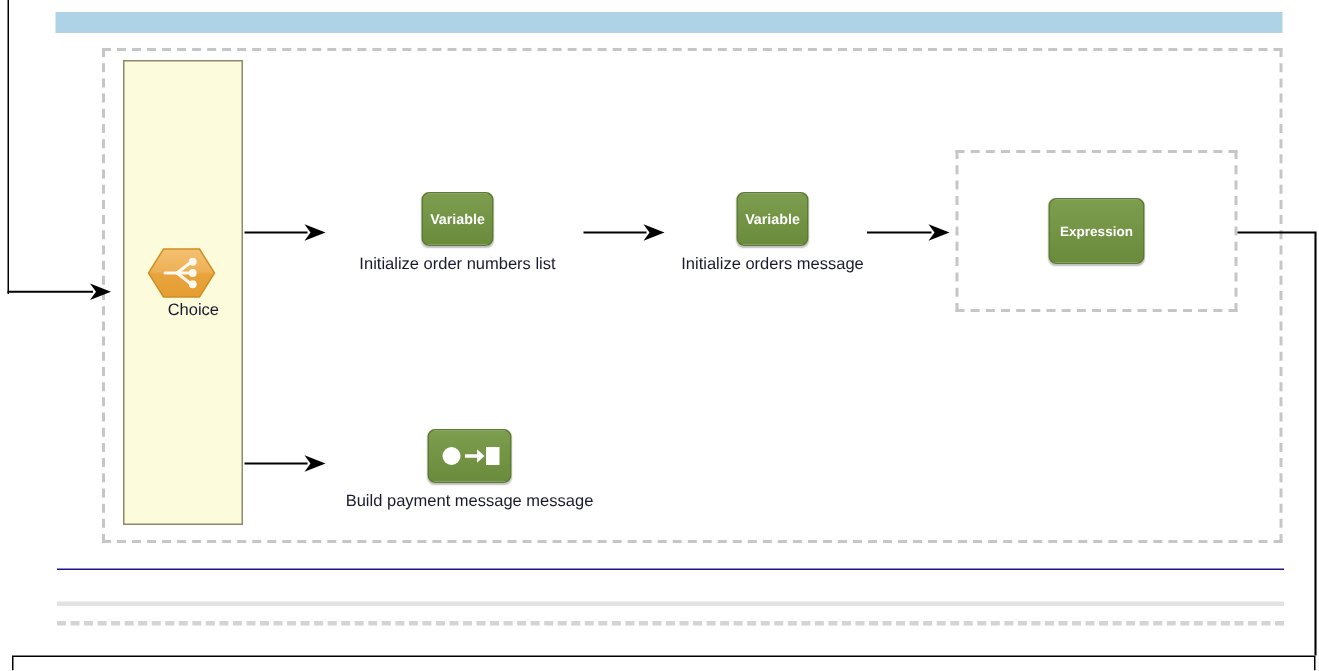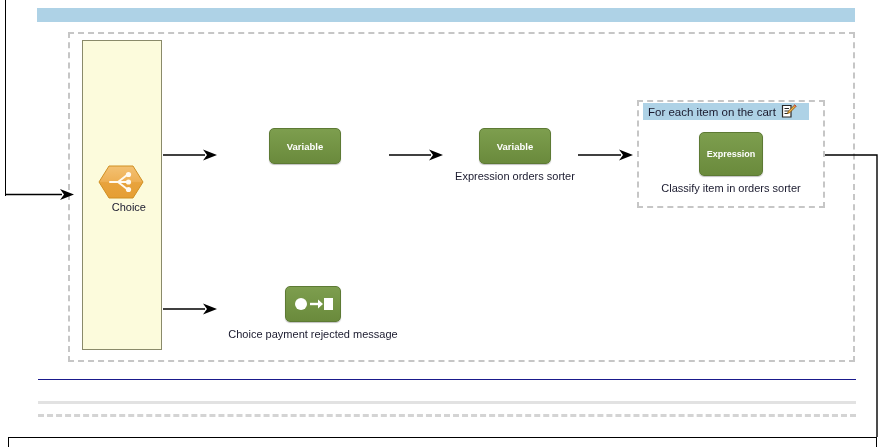--- a/index.html
+++ b/index.html
@@ -83,21 +83,21 @@
     border: 1px solid #5d7a34;
     box-shadow: 0 1px 1px rgba(0,0,0,.25);
     color: #ffffff;
     font-weight: bold;
     display: flex;
     align-items: center;
     justify-content: center;
     box-sizing: border-box;
   }
   .chip-variable {
-    width: 72px; height: 36px;
+    width: 48px; height: 36px;
     font-size: 9.5px;
   }
   .chip-expression {
     width: 64px; height: 44px;
     font-size: 9px;
   }
   .chip-transform {
     width: 56px; height: 36px;
   }
 
@@ -193,58 +193,45 @@
         <circle cx="30.5" cy="9.5" r="2.6"></circle>
         <circle cx="30.5" cy="17" r="2.6"></circle>
         <circle cx="30.5" cy="24.5" r="2.6"></circle>
       </g>
     </svg>
     <div class="choice-caption">Choice</div>
   </div>
 
   <div class="abs node-group" style="left:225px; top:128px; width:160px;">
     <div class="chip chip-variable">Variable</div>
+    <div class="node-caption">Initialize order numbers list</div>
   </div>
 
   <div class="abs node-group" style="left:446px; top:128px; width:138px;">
     <div class="chip chip-variable">Variable</div>
-    <div class="node-caption">Expression orders sorter</div>
+    <div class="node-caption">Initialize orders message</div>
   </div>
 
   <div class="abs node-group" style="left:225px; top:286px; width:176px;">
     <div class="chip chip-transform">
       <svg width="40" height="18" viewBox="0 0 40 18">
         <circle cx="8" cy="9" r="6" fill="#ffffff"></circle>
         <path d="M17 9 L27 9" stroke="#ffffff" stroke-width="2.4"></path>
         <path d="M25 4.5 L30 9 L25 13.5 Z" fill="#ffffff"></path>
         <rect x="31" y="3" width="12" height="12" fill="#ffffff"></rect>
       </svg>
     </div>
-    <div class="node-caption">Choice payment rejected message</div>
+    <div class="node-caption">Build payment message message</div>
   </div>
 
   <div class="abs loop-box"></div>
 
-  <div class="loop-header">
-    <span class="loop-title">For each item on the cart</span>
-    <svg class="edit-icon" width="16" height="15" viewBox="0 0 16 15">
-      <path d="M1.5 1.5 H10 V13 H1.5 Z" fill="#ffffff" stroke="#2a2a2a" stroke-width="1.2"></path>
-      <g stroke="#2a2a2a" stroke-width="1">
-        <path d="M3.5 4.5 H8"></path>
-        <path d="M3.5 7 H8"></path>
-        <path d="M3.5 9.5 H7"></path>
-      </g>
-      <path d="M13.8 0.8 L15.2 2.2 L8.6 8.8 L6.6 9.4 L7.2 7.4 Z" fill="#f2b24a" stroke="#8a5a10" stroke-width="0.9" stroke-linejoin="round"></path>
-      <path d="M13.8 0.8 L15.2 2.2 L14.3 3.1 L12.9 1.7 Z" fill="#d9534f"></path>
-    </svg>
-  </div>
 
   <div class="abs node-group" style="left:646px; top:132px; width:170px;">
     <div class="chip chip-expression">Expression</div>
-    <div class="node-caption">Classify item in orders sorter</div>
   </div>
 
   <svg id="wires" width="879" height="447">
 
     <g>
       <path class="conn" d="M5 194.5 L62 194.5"></path>
       <path class="conn-fill" d="M60 189 L74 194.5 L60 200 L64 194.5 Z"></path>
     </g>
 
     <g>

